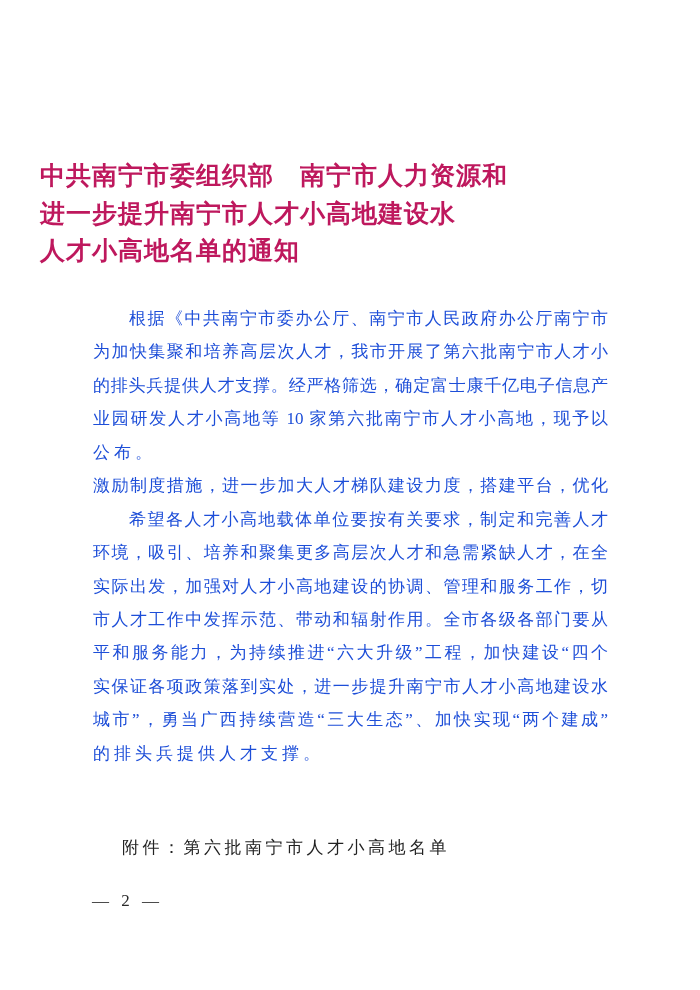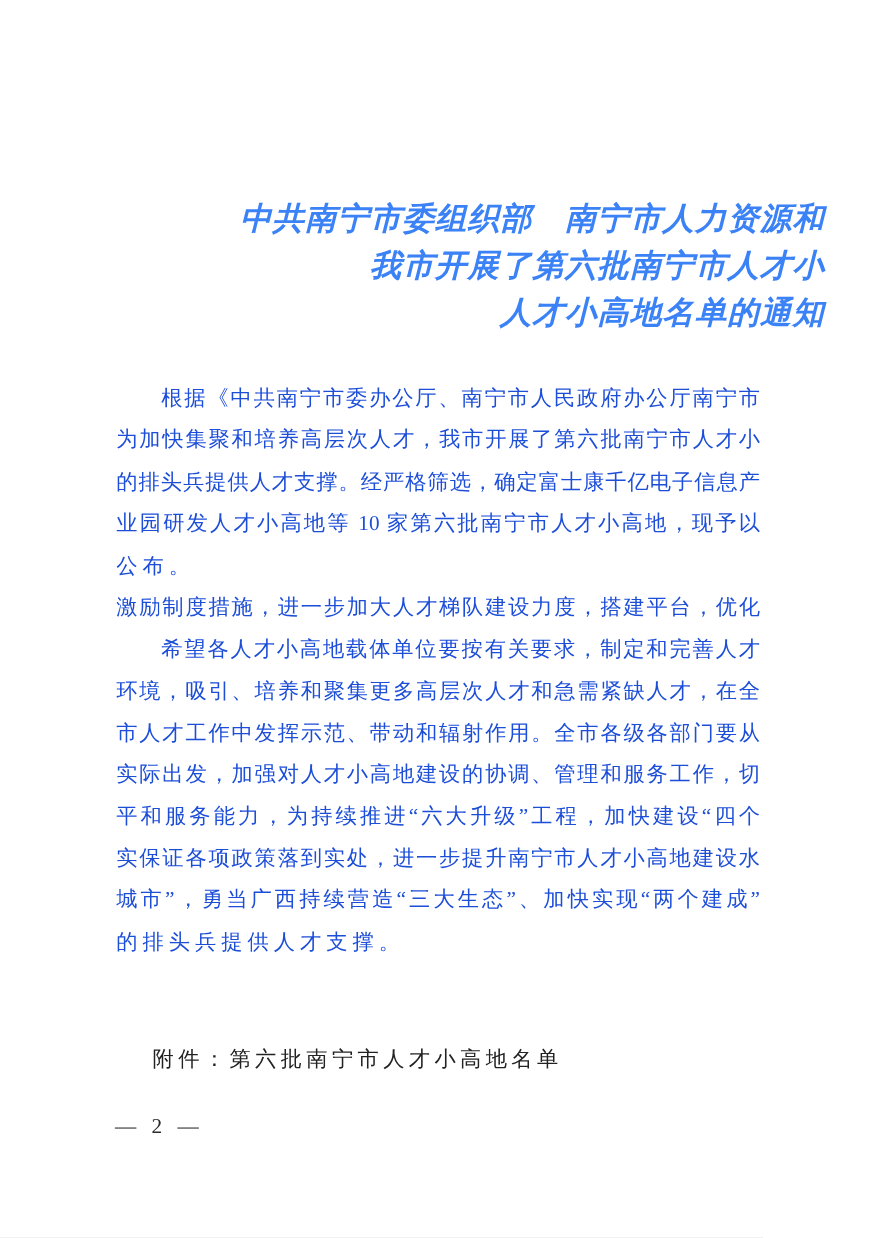--- a/index.html
+++ b/index.html
@@ -16,28 +16,27 @@
     color: #1e1e1e;
     font-family: "Liberation Serif", "DejaVu Serif", serif;
     overflow: hidden;
   }
   
   .title-block {
     position: absolute;
     top: 157px;
     left: 40px;
     right: 40px;
-    text-align: right;
+    text-align: left;
     font-family: "Liberation Sans", "DejaVu Sans", sans-serif;
     font-weight: 700;
     font-size: 25px;
     line-height: 37.5px;
     letter-spacing: 1px;
-    color: #3b82f6;
-    font-style: italic;
+    color: #be185d;
   }
   
   .body-block {
     position: absolute;
     top: 302px;
     left: 93px;
     width: 515px;
     font-size: 17px;
     color: #1d4ed8;
   }
@@ -81,38 +80,38 @@
     color: #2a2a2a;
   }
 </style>
 </head>
 <body>
 
 <div class="page">
 
   <div class="title-block">
     <div>中共南宁市委组织部　南宁市人力资源和</div>
-    <div>我市开展了第六批南宁市人才小</div>
+    <div>进一步提升南宁市人才小高地建设水</div>
     <div>人才小高地名单的通知</div>
   </div>
 
   <div class="body-block">
     <div class="paragraph">
       <div class="bline first">根据《中共南宁市委办公厅、南宁市人民政府办公厅南宁市</div>
       <div class="bline">为加快集聚和培养高层次人才，我市开展了第六批南宁市人才小</div>
       <div class="bline">的排头兵提供人才支撑。经严格筛选，确定富士康千亿电子信息产</div>
       <div class="bline">业园研发人才小高地等 10 家第六批南宁市人才小高地，现予以</div>
       <div class="bline last">公布。</div>
     </div>
     <div class="paragraph">
       <div class="bline">激励制度措施，进一步加大人才梯队建设力度，搭建平台，优化</div>
       <div class="bline first">希望各人才小高地载体单位要按有关要求，制定和完善人才</div>
       <div class="bline">环境，吸引、培养和聚集更多高层次人才和急需紧缺人才，在全</div>
+      <div class="bline">实际出发，加强对人才小高地建设的协调、管理和服务工作，切</div>
       <div class="bline">市人才工作中发挥示范、带动和辐射作用。全市各级各部门要从</div>
-      <div class="bline">实际出发，加强对人才小高地建设的协调、管理和服务工作，切</div>
       <div class="bline">平和服务能力，为持续推进“六大升级”工程，加快建设“四个</div>
       <div class="bline">实保证各项政策落到实处，进一步提升南宁市人才小高地建设水</div>
       <div class="bline">城市”，勇当广西持续营造“三大生态”、加快实现“两个建成”</div>
       <div class="bline last">的排头兵提供人才支撑。</div>
     </div>
   </div>
 
   <div class="attachment-block">附件：第六批南宁市人才小高地名单</div>
 
   <div class="page-number">— 2 —</div>

